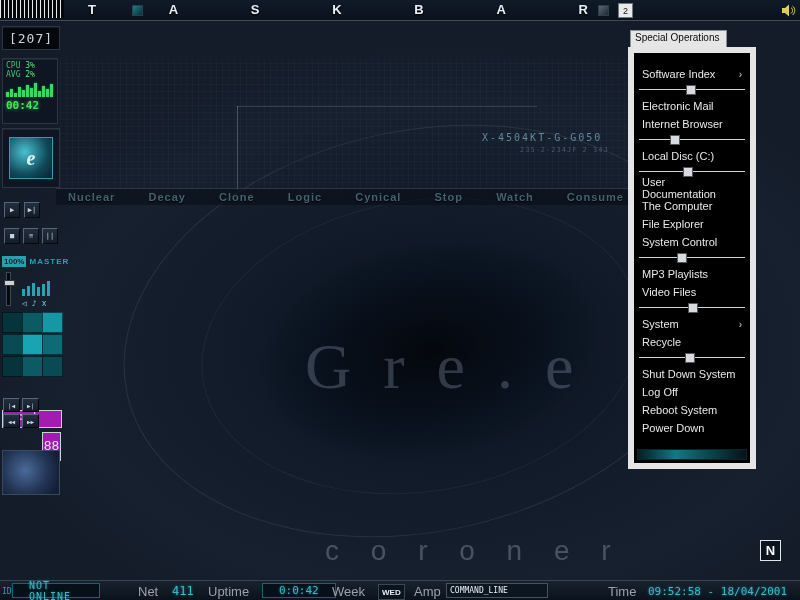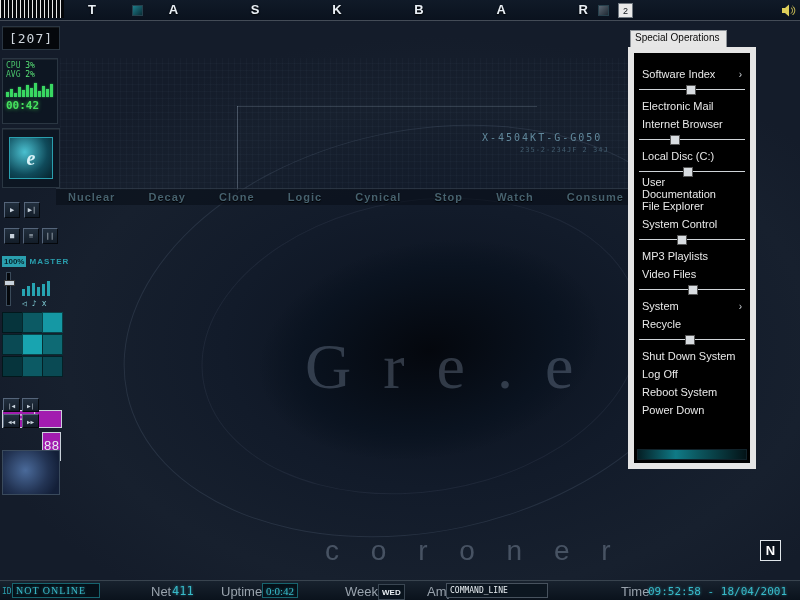--- a/index.html
+++ b/index.html
@@ -118,23 +118,23 @@
     background:linear-gradient(90deg,#041e24,#0f7a86 35%,#0c5860 55%,#031317);}
 
   .n-icon{position:absolute;left:760px;top:540px;width:19px;height:19px;background:#0b131d;
     border:1px solid #e0e6ea;color:#fff;font:bold 13px "Liberation Sans",sans-serif;
     display:flex;align-items:center;justify-content:center;cursor:pointer;}
 
   
   .statusbar{position:absolute;left:0;top:580px;width:800px;height:20px;
     background:linear-gradient(180deg,#18222e,#0a121c);border-top:1px solid #39444f;box-sizing:border-box;}
   .sb{position:absolute;top:0;height:20px;display:flex;align-items:center;}
-  .sb-label{color:#99a3ad;font:13px "Liberation Sans",sans-serif;margin-left:13px;}
+  .sb-label{color:#99a3ad;font:13px "Liberation Sans",sans-serif;}
   .sb-lcd{color:#38bac9;font-family:"DejaVu Sans Mono",monospace;text-shadow:0 0 3px rgba(56,186,201,.6);}
-  .sb-box{background:#061018;border:1px solid #17646e;display:flex;align-items:center;padding:0 3px;box-sizing:border-box;font-family:Liberation Serif, serif;}
+  .sb-box{background:#061018;border:1px solid #17646e;display:flex;align-items:center;padding:0 16px;box-sizing:border-box;}
   .id-lbl{left:2px;color:#2a9fae;font:8px "DejaVu Sans Mono",monospace;}
   .online-box{left:12px;top:2px;height:15px;width:88px;font-size:10px;letter-spacing:1px;}
   .week-box{left:378px;top:3px;height:14px;background:#0a141e;border:1px solid #3a4652;
     color:#e8eef2;font:bold 8px "Liberation Sans",sans-serif;padding:0 3px;display:flex;align-items:center;}
   .amp-input{position:absolute;left:446px;top:2px;width:102px;height:15px;background:#0c1620;
     border:1px solid #47525e;color:#e8eef2;font:8px "DejaVu Sans Mono",monospace;padding:0 3px;box-sizing:border-box;}
 </style>
 </head>
 <body>
 
@@ -345,20 +345,24 @@
         <span class="mtrack">
           <span class="thumb" style="left: calc(45% - 4px);"></span>
         </span>
       </div>
 
       <div class="mrow t-item">
         <span class="mlabel">User Documentation</span>
 
       </div>
 
+      <div class="mrow t-item">
+        <span class="mlabel">The Computer</span>
+
+      </div>
 
       <div class="mrow t-item">
         <span class="mlabel">File Explorer</span>
 
       </div>
 
       <div class="mrow t-item">
         <span class="mlabel">System Control</span>
 
       </div>

